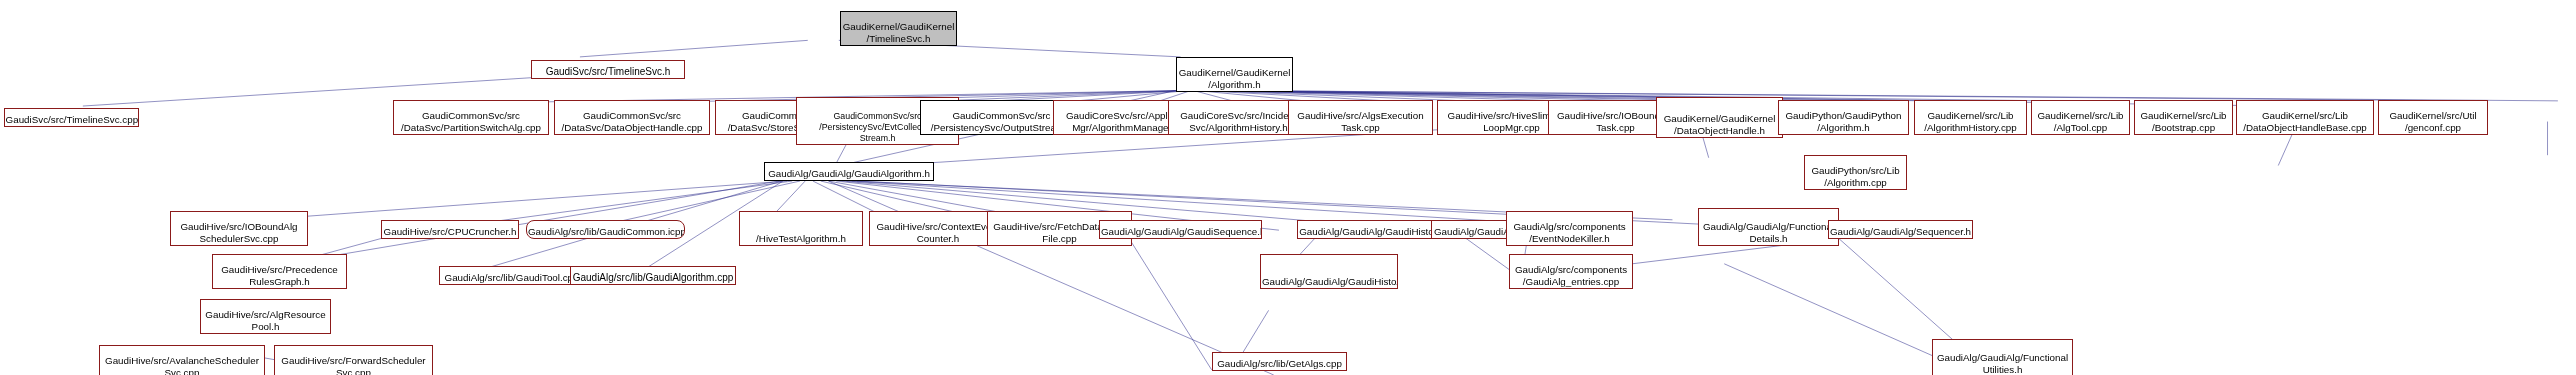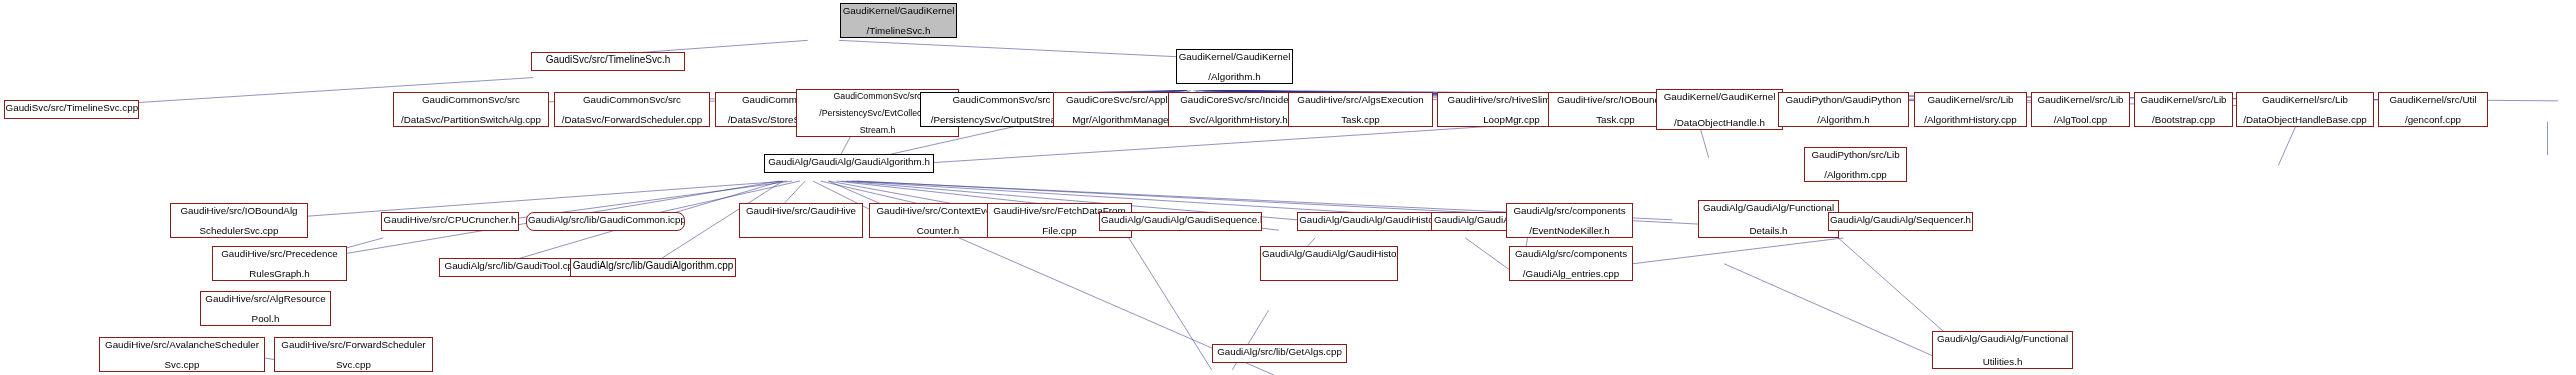--- a/index.html
+++ b/index.html
@@ -20,24 +20,25 @@
     box-sizing: border-box;
     border: 0.5px solid #8b1a1a;
     background: #ffffff;
     color: #000000;
     font-size: 4.7px;
     line-height: 5.2px;
     text-align: center;
     display: flex;
     flex-direction: column;
     align-items: center;
-    justify-content: space-between;
+    justify-content: flex-end;
     white-space: pre;
     padding: 0.5px 1px;
     overflow: hidden;
+    margin-top: 8px;
   }
   .node.black {
     border-color: #000000;
   }
   .node.gray {
     background: #bfbfbf;
     border-color: #000000;
   }
   .node span {
     display: block;
@@ -132,21 +133,21 @@
 
       <path d="M3330,510 L3760,700"></path>
       <path d="M3550,460 L3820,700"></path>
     </g>
   </svg>
 <div class="node gray" style="left: 840px; top: 3.1px; width: 117px; height: 35px; font-size: 9.8px; line-height: 12px;"><span>GaudiKernel/GaudiKernel</span><span>/TimelineSvc.h</span></div>
     <div class="node " style="left: 531px; top: 52px; width: 154px; height: 19px; font-size: 10px; line-height: 12px;"><span>GaudiSvc/src/TimelineSvc.h</span></div>
     <div class="node black" style="left: 1176px; top: 49px; width: 117px; height: 35px; font-size: 9.8px; line-height: 12px;"><span>GaudiKernel/GaudiKernel</span><span>/Algorithm.h</span></div>
     <div class="node " style="left: 3.6px; top: 100px; width: 135px; height: 19px; font-size: 9.8px; line-height: 12px;"><span>GaudiSvc/src/TimelineSvc.cpp</span></div>
     <div class="node " style="left: 393px; top: 92px; width: 156px; height: 35px; font-size: 9.8px; line-height: 12px;"><span>GaudiCommonSvc/src</span><span>/DataSvc/PartitionSwitchAlg.cpp</span></div>
-    <div class="node " style="left: 554px; top: 92px; width: 156px; height: 35px; font-size: 9.8px; line-height: 12px;"><span>GaudiCommonSvc/src</span><span>/DataSvc/ForwardScheduler.cpp</span></div>
+    <div class="node " style="left: 554px; top: 92px; width: 156px; height: 35px; font-size: 9.8px; line-height: 12px;"><span>GaudiCommonSvc/src</span><span>/DataSvc/DataObjectHandle.cpp</span></div>
     <div class="node " style="left: 715px; top: 92px; width: 152px; height: 35px; font-size: 9.8px; line-height: 12px;"><span>GaudiCommonSvc/src</span><span>/DataSvc/StoreSnifferAlg.cpp</span></div>
     <div class="node " style="left: 796px; top: 89px; width: 163px; height: 48px; font-size: 8.8px; line-height: 11px;"><span>GaudiCommonSvc/src</span><span>/PersistencySvc/EvtCollection</span><span>Stream.h</span></div>
     <div class="node black" style="left: 920px; top: 92px; width: 163px; height: 35px; font-size: 9.8px; line-height: 12px;"><span>GaudiCommonSvc/src</span><span>/PersistencySvc/OutputStream.h</span></div>
     <div class="node " style="left: 1053px; top: 92px; width: 156px; height: 35px; font-size: 9.8px; line-height: 12px;"><span>GaudiCoreSvc/src/Application</span><span>Mgr/AlgorithmManager.cpp</span></div>
     <div class="node " style="left: 1168px; top: 92px; width: 141px; height: 35px; font-size: 9.8px; line-height: 12px;"><span>GaudiCoreSvc/src/Incident</span><span>Svc/AlgorithmHistory.h</span></div>
     <div class="node " style="left: 1288px; top: 92px; width: 145px; height: 35px; font-size: 9.8px; line-height: 12px;"><span>GaudiHive/src/AlgsExecution</span><span>Task.cpp</span></div>
     <div class="node " style="left: 1437px; top: 92px; width: 149px; height: 35px; font-size: 9.8px; line-height: 12px;"><span>GaudiHive/src/HiveSlimEvent</span><span>LoopMgr.cpp</span></div>
     <div class="node " style="left: 1548px; top: 92px; width: 135px; height: 35px; font-size: 9.8px; line-height: 12px;"><span>GaudiHive/src/IOBoundAlg</span><span>Task.cpp</span></div>
     <div class="node " style="left: 1656px; top: 89px; width: 127px; height: 41px; font-size: 9.8px; line-height: 12px;"><span>GaudiKernel/GaudiKernel</span><span>/DataObjectHandle.h</span></div>
     <div class="node " style="left: 1778px; top: 92px; width: 131px; height: 35px; font-size: 9.8px; line-height: 12px;"><span>GaudiPython/GaudiPython</span><span>/Algorithm.h</span></div>

